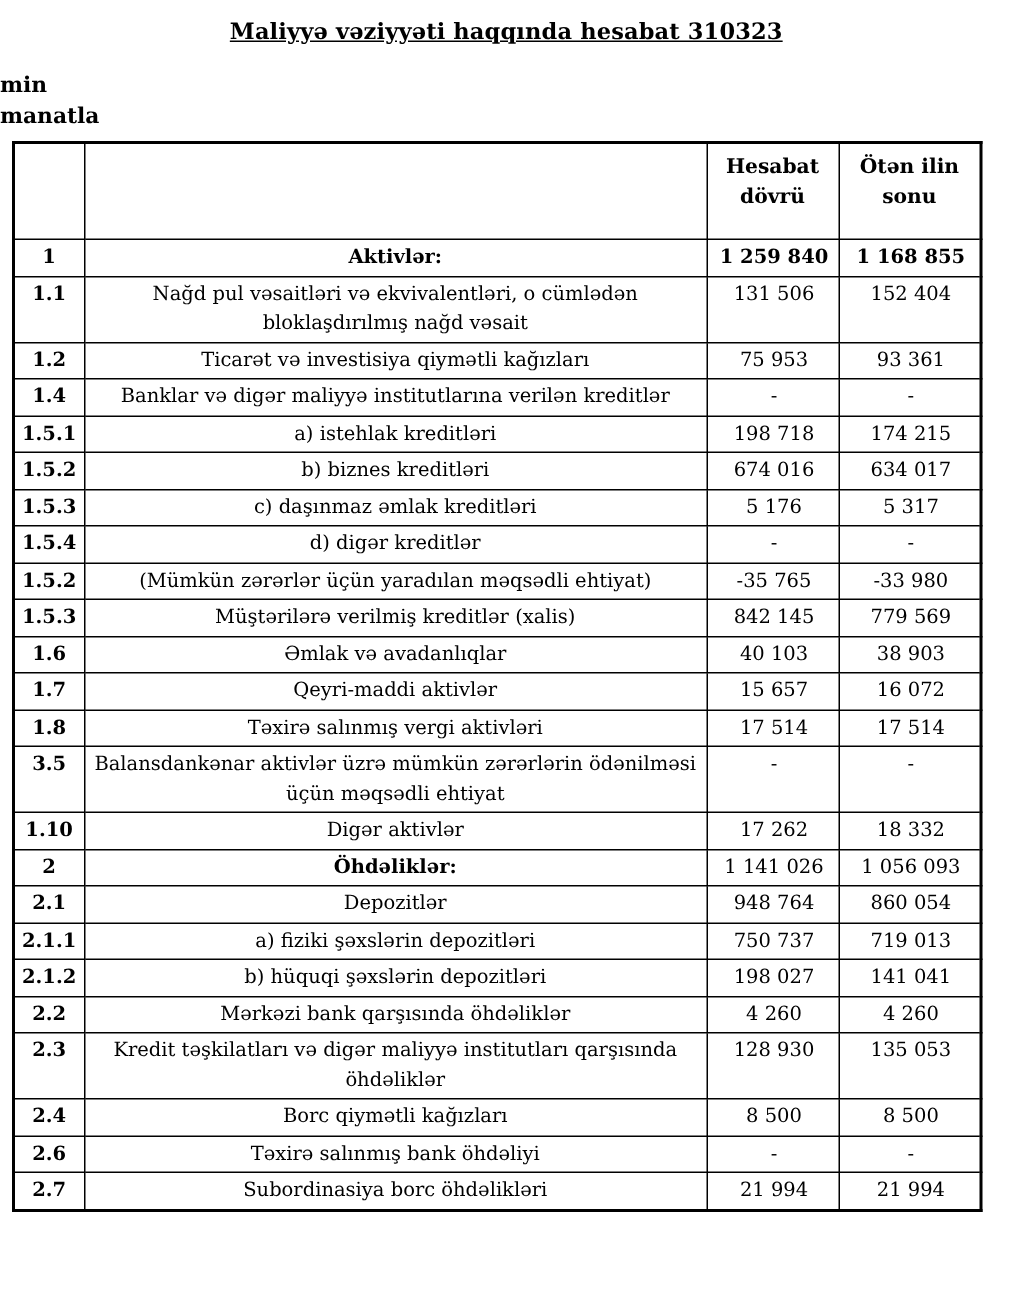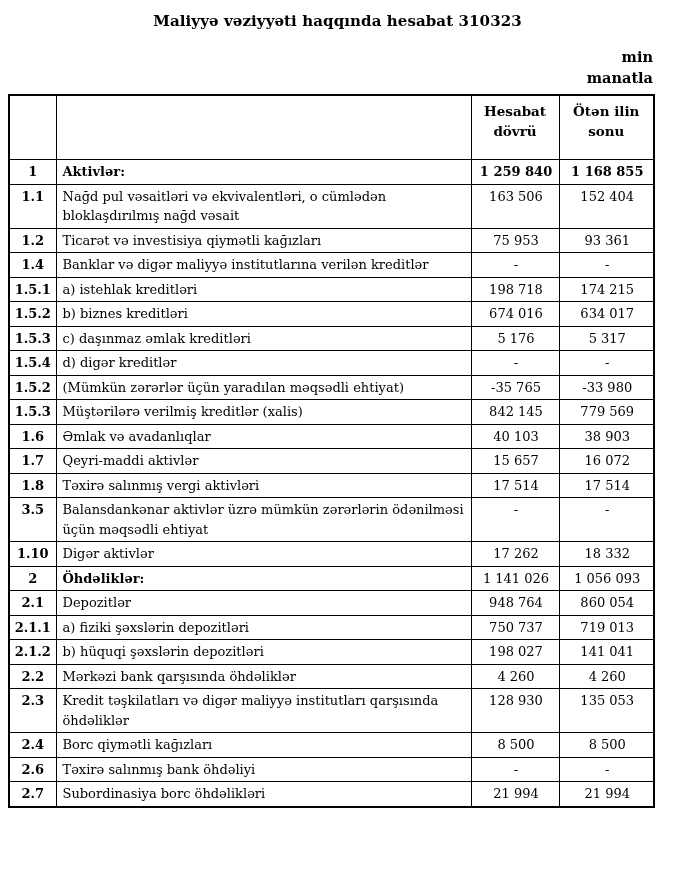--- a/index.html
+++ b/index.html
@@ -9,23 +9,24 @@
     color: #000;
     position: relative;
   }
   .page { width: 675px; height: 870px; overflow: hidden; }
   .title {
     text-align: center;
     font-weight: bold;
     font-size: 15px;
     padding-top: 12px;
     letter-spacing: 0.1px;
+    text-decoration: underline;
   }
   .unit {
-    text-align: right;
+    text-align: left;
     font-weight: bold;
     font-size: 14.5px;
     margin: 16px 22px 6px 0;
     white-space: pre-line;
     line-height: 1.45;
   }
   table.fin {
     border-collapse: collapse;
     table-layout: fixed;
     margin-left: 8px;
@@ -49,21 +50,21 @@
     font-weight: bold;
     text-align: center;
     font-size: 13.5px;
     padding-top: 5px;
   }
   td.c-num {
     text-align: center;
     font-weight: bold;
     padding: 2px 2px;
   }
-  td.c-label { text-align: left; margin-left: 46px; }
+  td.c-label { text-align: center; margin-left: 46px; }
   td.c-current, td.c-prior {
     text-align: center;
     padding-left: 8px;
   }
   td.b { font-weight: bold; }
   tbody td { height: 19px; }
 </style>
 </head>
 <body>
 
@@ -90,21 +91,21 @@
     <tbody>
         <tr>
           <td class="c-num">1</td>
           <td class="c-label b">Aktivlər:</td>
           <td class="c-current b">1 259 840</td>
           <td class="c-prior b">1 168 855</td>
         </tr>
         <tr>
           <td class="c-num">1.1</td>
           <td class="c-label">Nağd pul vəsaitləri və ekvivalentləri, o cümlədən bloklaşdırılmış nağd vəsait</td>
-          <td class="c-current">163 506</td>
+          <td class="c-current">131 506</td>
           <td class="c-prior">152 404</td>
         </tr>
         <tr>
           <td class="c-num">1.2</td>
           <td class="c-label">Ticarət və investisiya qiymətli kağızları</td>
           <td class="c-current">75 953</td>
           <td class="c-prior">93 361</td>
         </tr>
         <tr>
           <td class="c-num">1.4</td>

